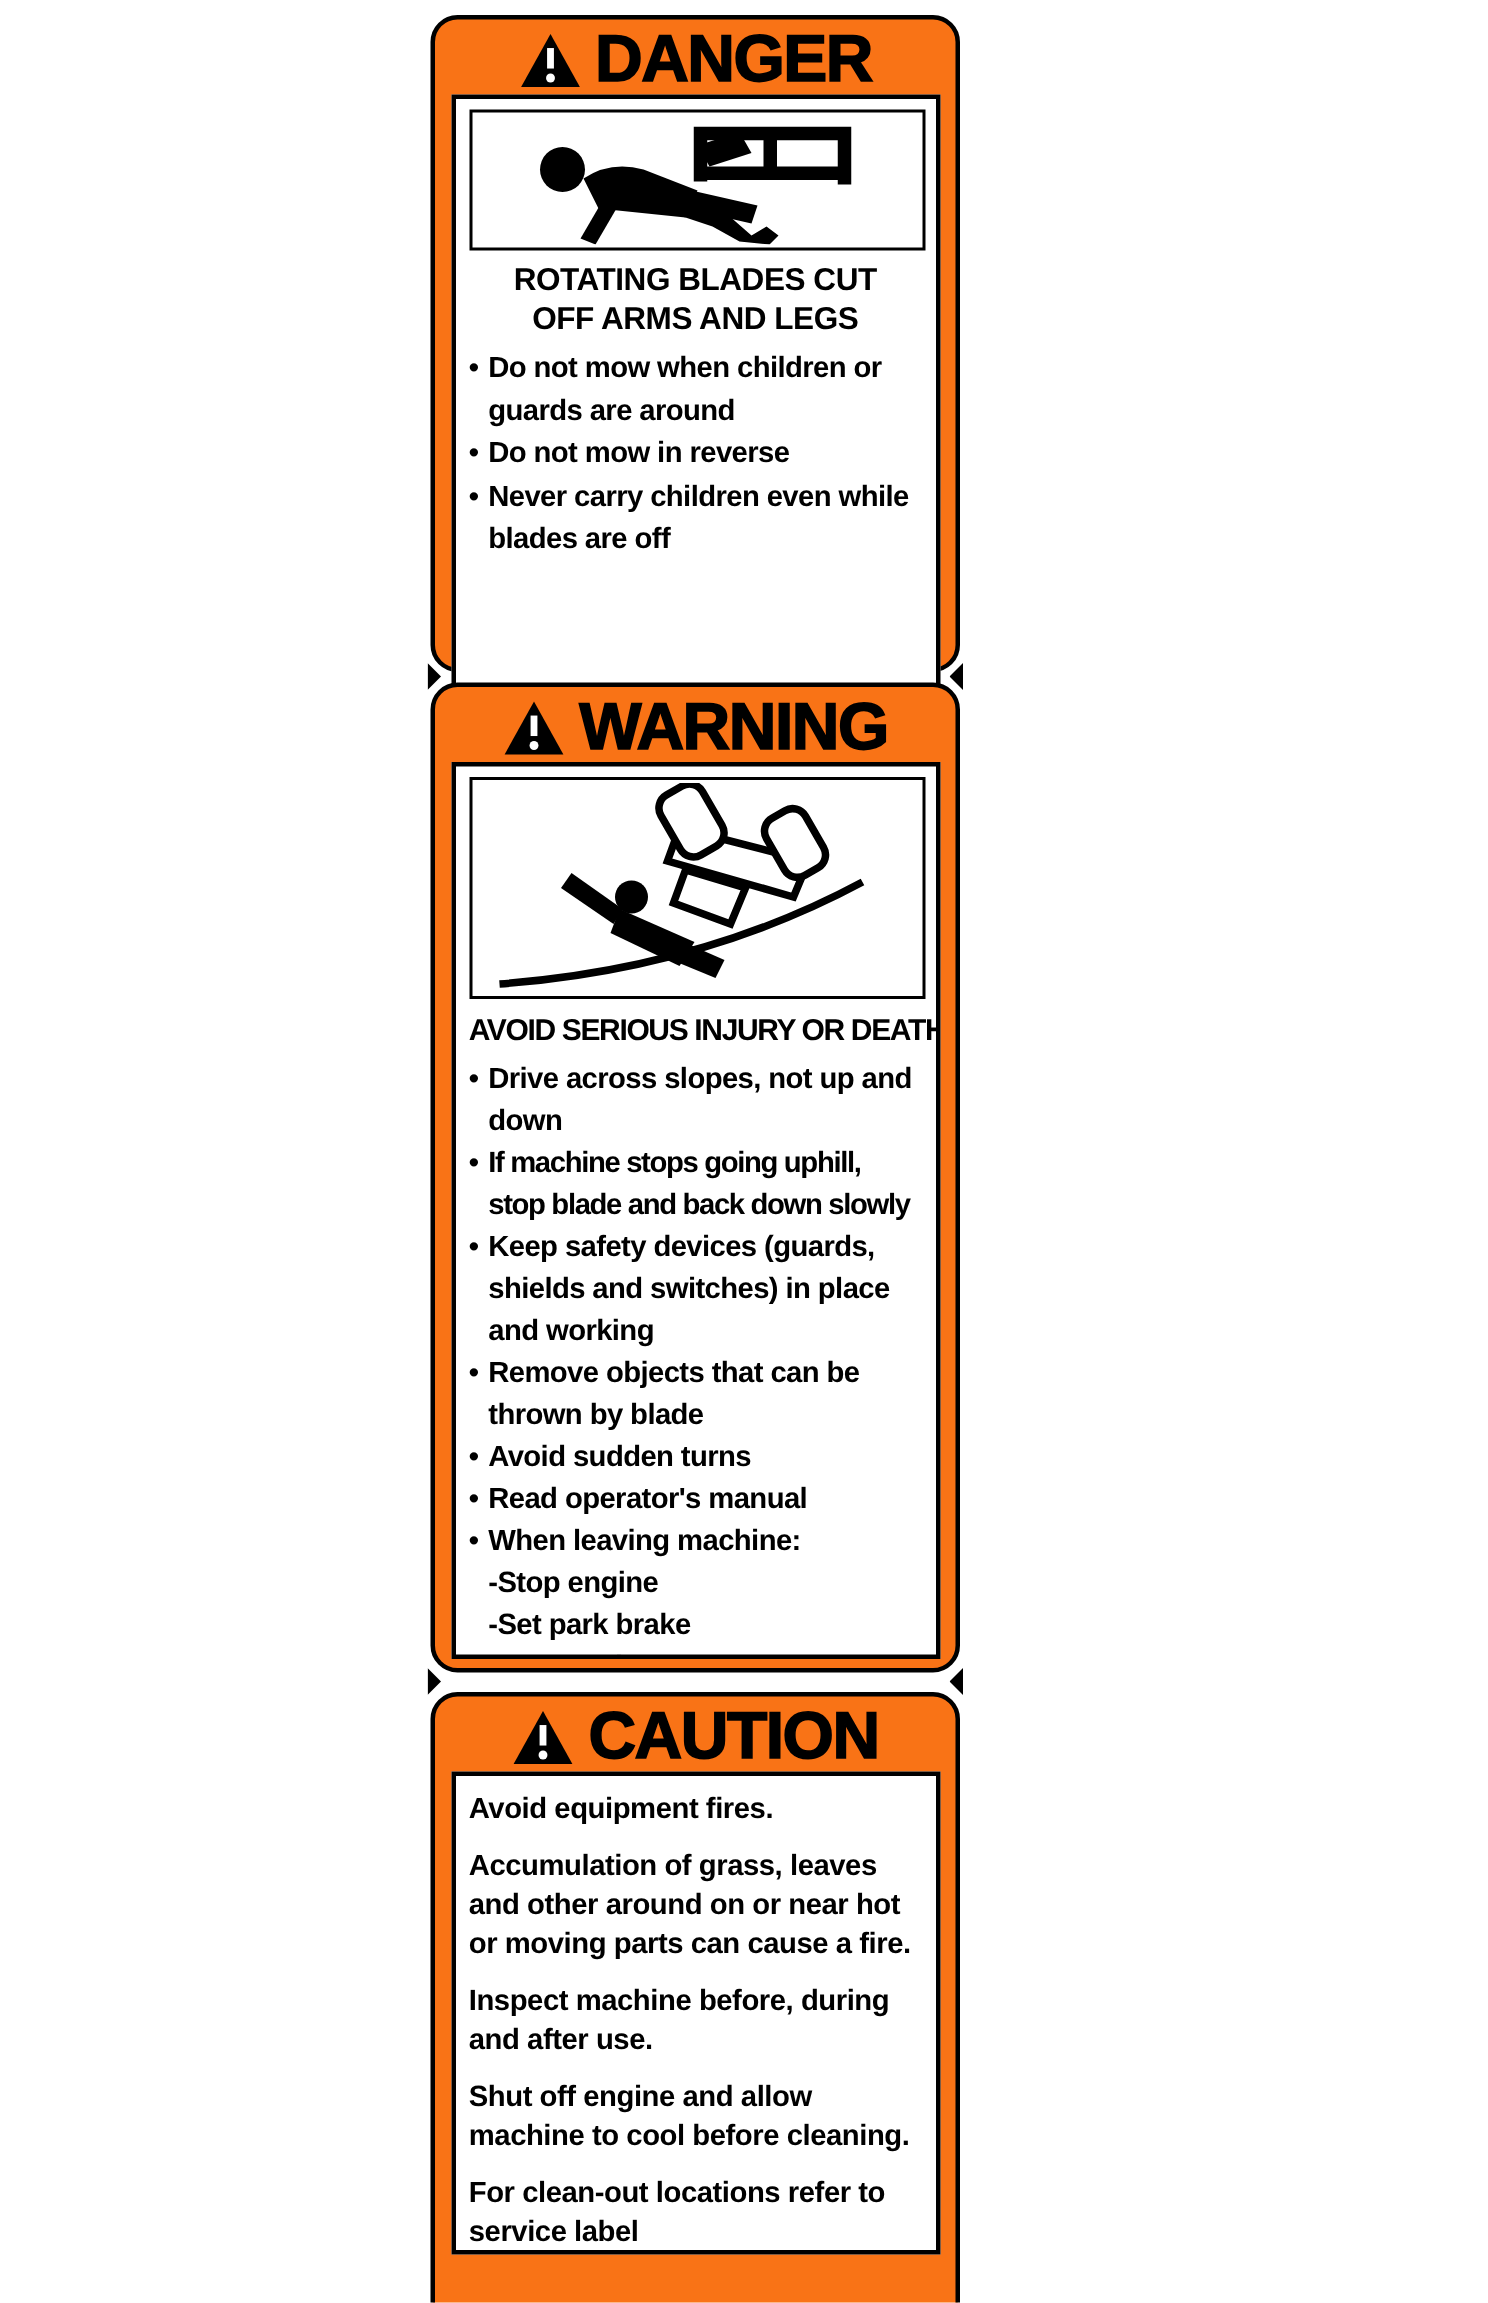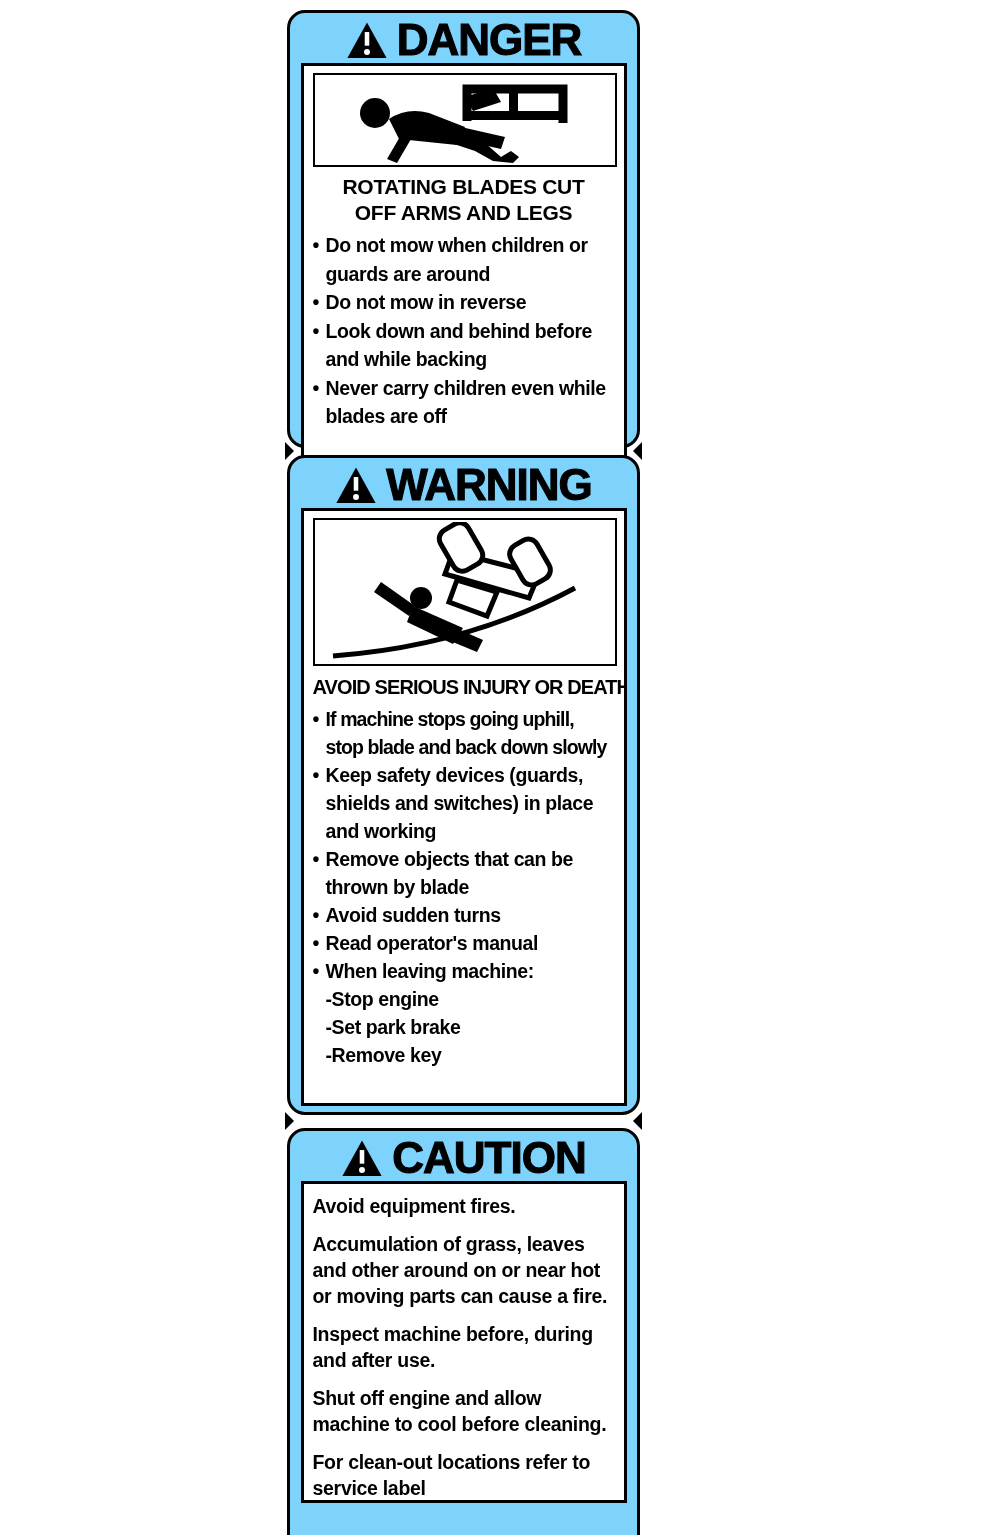--- a/index.html
+++ b/index.html
@@ -11,21 +11,21 @@
     font-family: "Liberation Sans", sans-serif;
     color: #000;
     overflow: hidden;
   }
   .label-col { position: absolute; left: 287px; top: 10px; width: 353px; }
 
   .panel {
     position: relative;
     border: 3px solid #000;
     border-radius: 18px;
-    background: #7dd3fc;
+    background: #f97316;
   }
   .panel-danger  { height: 438px; }
   .panel-warning { height: 660px; margin-top: 7px; }
   .panel-caution { height: 486px; margin-top: 13px; }
 
   .hdr {
     display: flex; align-items: center; justify-content: center;
     gap: 9px; height: 48px; padding-top: 5px;
   }
   .hdr-text {
@@ -132,21 +132,20 @@
           </g>
         </svg>
       </div>
       <div class="d-title">
         <span style="display:block">ROTATING BLADES CUT</span>
         <span style="display:block">OFF ARMS AND LEGS</span>
       </div>
       <ul class="bullets">
         <li>Do not mow when children or guards are around</li>
         <li>Do not mow in reverse</li>
-        <li>Look down and behind before and while backing</li>
         <li>Never carry children even while blades are off</li>
       </ul>
     </div>
   </div>
 
   <div class="panel panel-warning">
     <div class="hdr">
       <span class="tri">
         <svg width="42" height="38" viewBox="0 0 24 21.5">
           <path d="M12 0.8 L23.2 21 H0.8 Z" fill="#000"></path>
@@ -169,20 +168,21 @@
           <g fill="#fff" stroke="#000" stroke-width="5">
             <path d="M136 30 L222 52 L212 76 L128 52 Z"></path>
             <path d="M140 58 L180 70 L170 94 L132 80 Z"></path>
             <rect x="128" y="2" width="32" height="46" rx="10" transform="rotate(-30 144 25)"></rect>
             <rect x="198" y="18" width="30" height="44" rx="10" transform="rotate(-30 213 40)"></rect>
           </g>
         </svg>
       </div>
       <div class="w-title">AVOID SERIOUS INJURY OR DEATH</div>
       <ul class="bullets">
+        <li>Drive across slopes, not up and down</li>
         <li class="tight">If machine stops going uphill, stop blade and back down slowly</li>
         <li>Keep safety devices (guards, shields and switches) in place and working</li>
         <li>Remove objects that can be thrown by blade</li>
         <li>Avoid sudden turns</li>
         <li>Read operator's manual</li>
         <li>When leaving machine:</li>
         <li class="sub">-Stop engine</li>
         <li class="sub">-Set park brake</li>
         <li class="sub">-Remove key</li>
       </ul>

